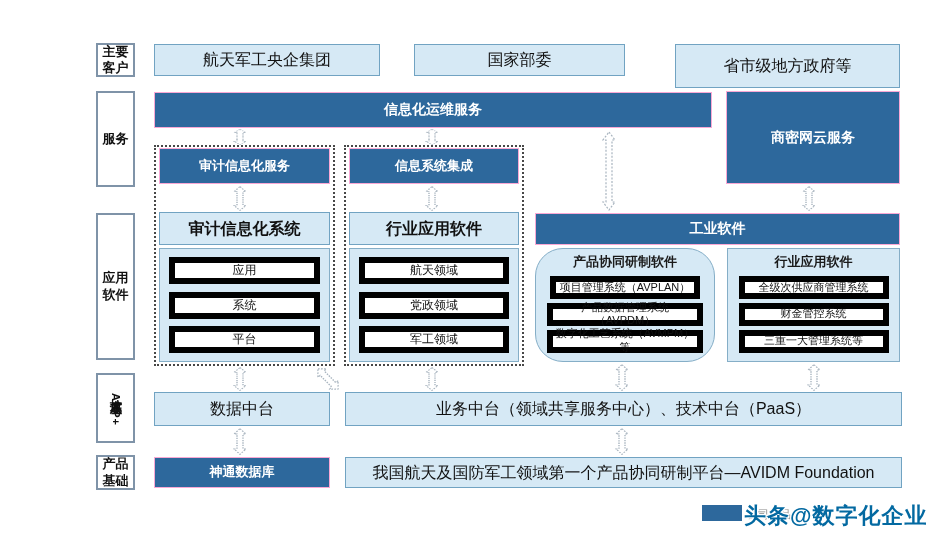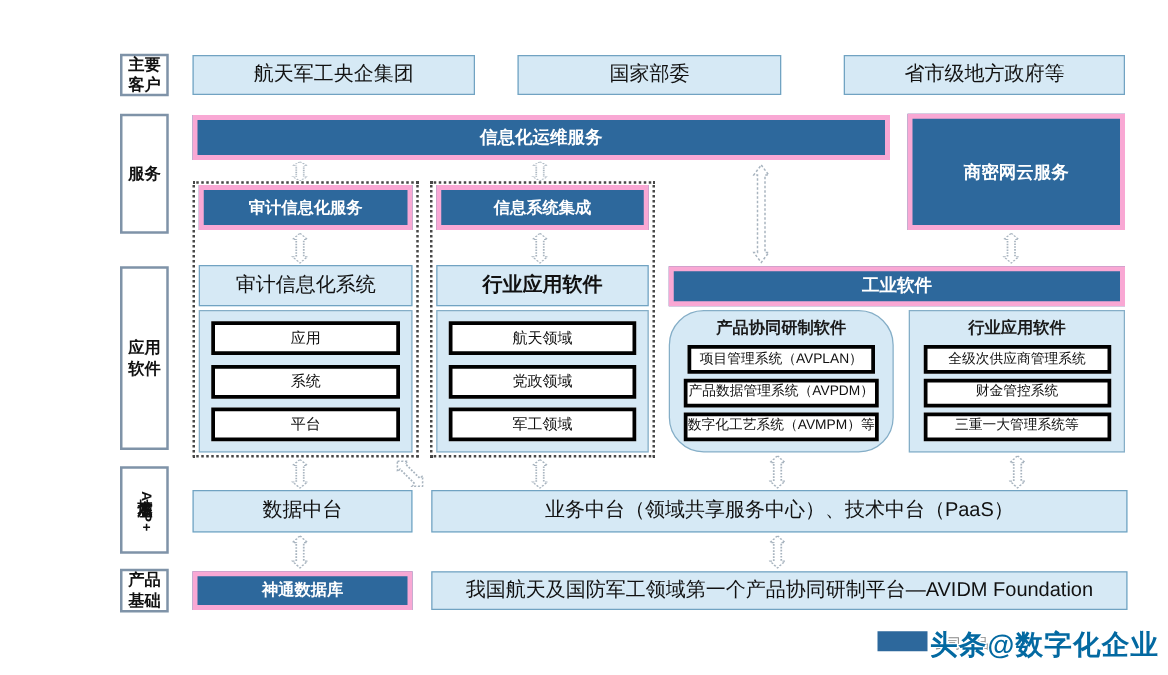--- a/index.html
+++ b/index.html
@@ -3,25 +3,25 @@
 <meta charset="utf-8">
 <style>
   html,body{margin:0;padding:0;background:#fff;}
   #canvas{position:relative;width:934px;height:540px;background:#fff;overflow:hidden;
           font-family:"Liberation Sans","DejaVu Sans",sans-serif;color:#1a1a1a;margin-left:32px;}
   .box{position:absolute;display:flex;align-items:center;justify-content:center;
        text-align:center;box-sizing:border-box;line-height:1.25;}
   .label{background:#fff;border:2px solid #7f93a8;font-weight:bold;font-size:13px;color:#111;}
   .vert{writing-mode:vertical-rl;letter-spacing:1px;font-size:12px;}
   .vert .asp{font-size:11px;}
-  .dark{background:#2d689c;color:#fff;font-weight:bold;font-size:13px;border:4px solid #f9a8d4;}
+  .dark{background:#2d689c;color:#fff;font-weight:bold;font-size:13px;border:1px solid #f9a8d4;}
   .banner{font-size:14px;}
   .light{background:#d6e9f5;border:1px solid #71a3c2;font-size:16px;color:#111;}
   .container{background:#d6e9f5;border:1px solid #85aec7;display:block;}
-  .white{background:#fff;border:3px solid #000000;font-size:12px;color:#111;}
+  .white{background:#fff;border:6px solid #000000;font-size:12px;color:#111;}
   .dashed{position:absolute;border:2px dotted #474747;box-sizing:border-box;background:transparent;}
   .group-title{font-weight:bold;font-size:13px;text-align:center;margin:5px 0 2px 0;}
   .items{display:flex;flex-direction:column;align-items:center;justify-content:space-evenly;}
   .arrow{position:absolute;}
   .arrow svg{display:block;width:100%;height:100%;}
   .footer-watermark{position:absolute;font-weight:bold;font-size:22px;color:#0369a1;
     letter-spacing:1px;white-space:nowrap;z-index:5;
     text-shadow:-1px -1px 0 #fff,1px -1px 0 #fff,-1px 1px 0 #fff,1px 1px 0 #fff,0 1px 0 #fff,0 -1px 0 #fff;}
   .legend-faint{position:absolute;font-size:11px;color:#8a8a8a;white-space:nowrap;z-index:1;}
   .swatch{position:absolute;background:#2d689c;}
@@ -47,36 +47,36 @@
   <div class="box label" style="left:64px;top:455px;width:39px;height:35px;">
       <span>产品基础</span>
     </div>
 
   <div class="box light" style="left:122px;top:44px;width:226px;height:32px;">
       <span>航天军工央企集团</span>
     </div>
   <div class="box light" style="left:382px;top:44px;width:211px;height:32px;">
       <span>国家部委</span>
     </div>
-  <div class="box light" style="left:643px;top:44px;width:225px;height:32px;">
+  <div class="box light" style="left:643px;top:44px;width:225px;height:44px;">
       <span>省市级地方政府等</span>
     </div>
 
   <div class="box dark banner" style="left:122px;top:92px;width:558px;height:36px;">
       <span>信息化运维服务</span>
     </div>
   <div class="box dark banner" style="left:694px;top:91px;width:174px;height:93px;">
       <span>商密网云服务</span>
     </div>
 
   <div class="dashed" style="left:122px;top:145px;width:181px;height:221px;"></div>
   <div class="box dark" style="left:127px;top:148px;width:171px;height:36px;">
       <span>审计信息化服务</span>
     </div>
-  <div class="box light" style="left:127px;top:212px;width:171px;height:33px;font-weight:normal;">
+  <div class="box light" style="left:127px;top:212px;width:171px;height:33px;font-weight:bold;">
       <span>审计信息化系统</span>
     </div>
   <div class="box container items" style="left:127px;top:248px;width:171px;height:114px;">
     <div class="box white" style="position:static;width:151px;height:27px;">
         <span>应用</span>
       </div>
     <div class="box white" style="position:static;width:151px;height:27px;">
         <span>系统</span>
       </div>
     <div class="box white" style="position:static;width:151px;height:27px;">

